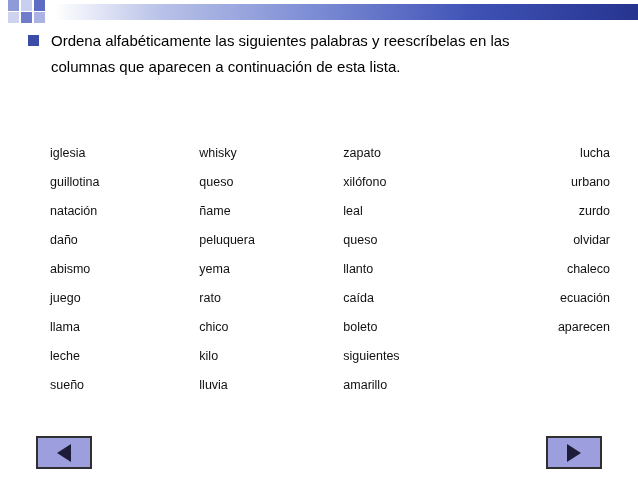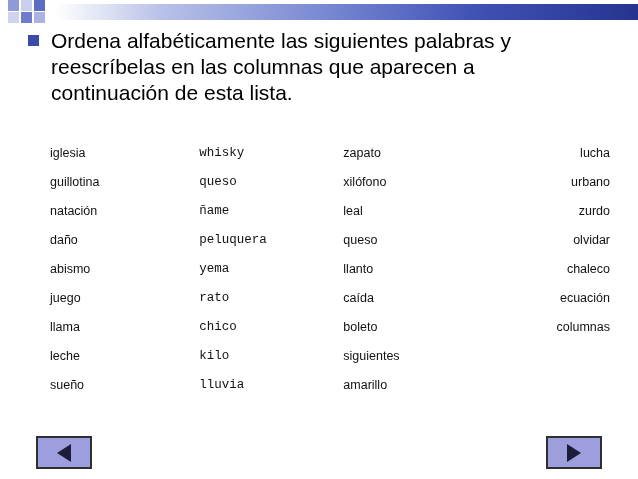--- a/index.html
+++ b/index.html
@@ -54,21 +54,21 @@
   }
   .bullet {
     width: 11px;
     height: 11px;
     background: #3b4ba8;
     margin-top: 7px;
     margin-right: 12px;
     flex: 0 0 auto;
   }
   .heading-text {
-    font-size: 21px;
+    font-size: 15px;
     line-height: 26px;
     color: #000000;
     max-width: 500px;
   }
 
   
   .word-table {
     position: absolute;
     left: 50px;
     top: 138px;
@@ -76,21 +76,21 @@
     border-collapse: collapse;
   }
   .word-table td {
     font-size: 12.5px;
     color: #111111;
     padding: 0;
     height: 29px;
     vertical-align: middle;
   }
   .col-0 { width: 140px; }
-  .col-1 { width: 135px; font-family: Liberation Mono, monospace; }
+  .col-1 { width: 135px; }
   .col-2 { width: 130px; margin-left: 25px; }
   .col-3 { width: 120px; text-align: right; }
 
   
   .nav-btn {
     position: absolute;
     top: 436px;
     width: 56px;
     height: 33px;
     background: #9c9ede;
@@ -164,21 +164,21 @@
     <tr>
       <td class="col-0">juego</td>
       <td class="col-1">rato</td>
       <td class="col-2">caída</td>
       <td class="col-3">ecuación</td>
     </tr>
     <tr>
       <td class="col-0">llama</td>
       <td class="col-1">chico</td>
       <td class="col-2">boleto</td>
-      <td class="col-3">columnas</td>
+      <td class="col-3">aparecen</td>
     </tr>
     <tr>
       <td class="col-0">leche</td>
       <td class="col-1">kilo</td>
       <td class="col-2">siguientes</td>
       <td class="col-3"></td>
     </tr>
     <tr>
       <td class="col-0">sueño</td>
       <td class="col-1">lluvia</td>

